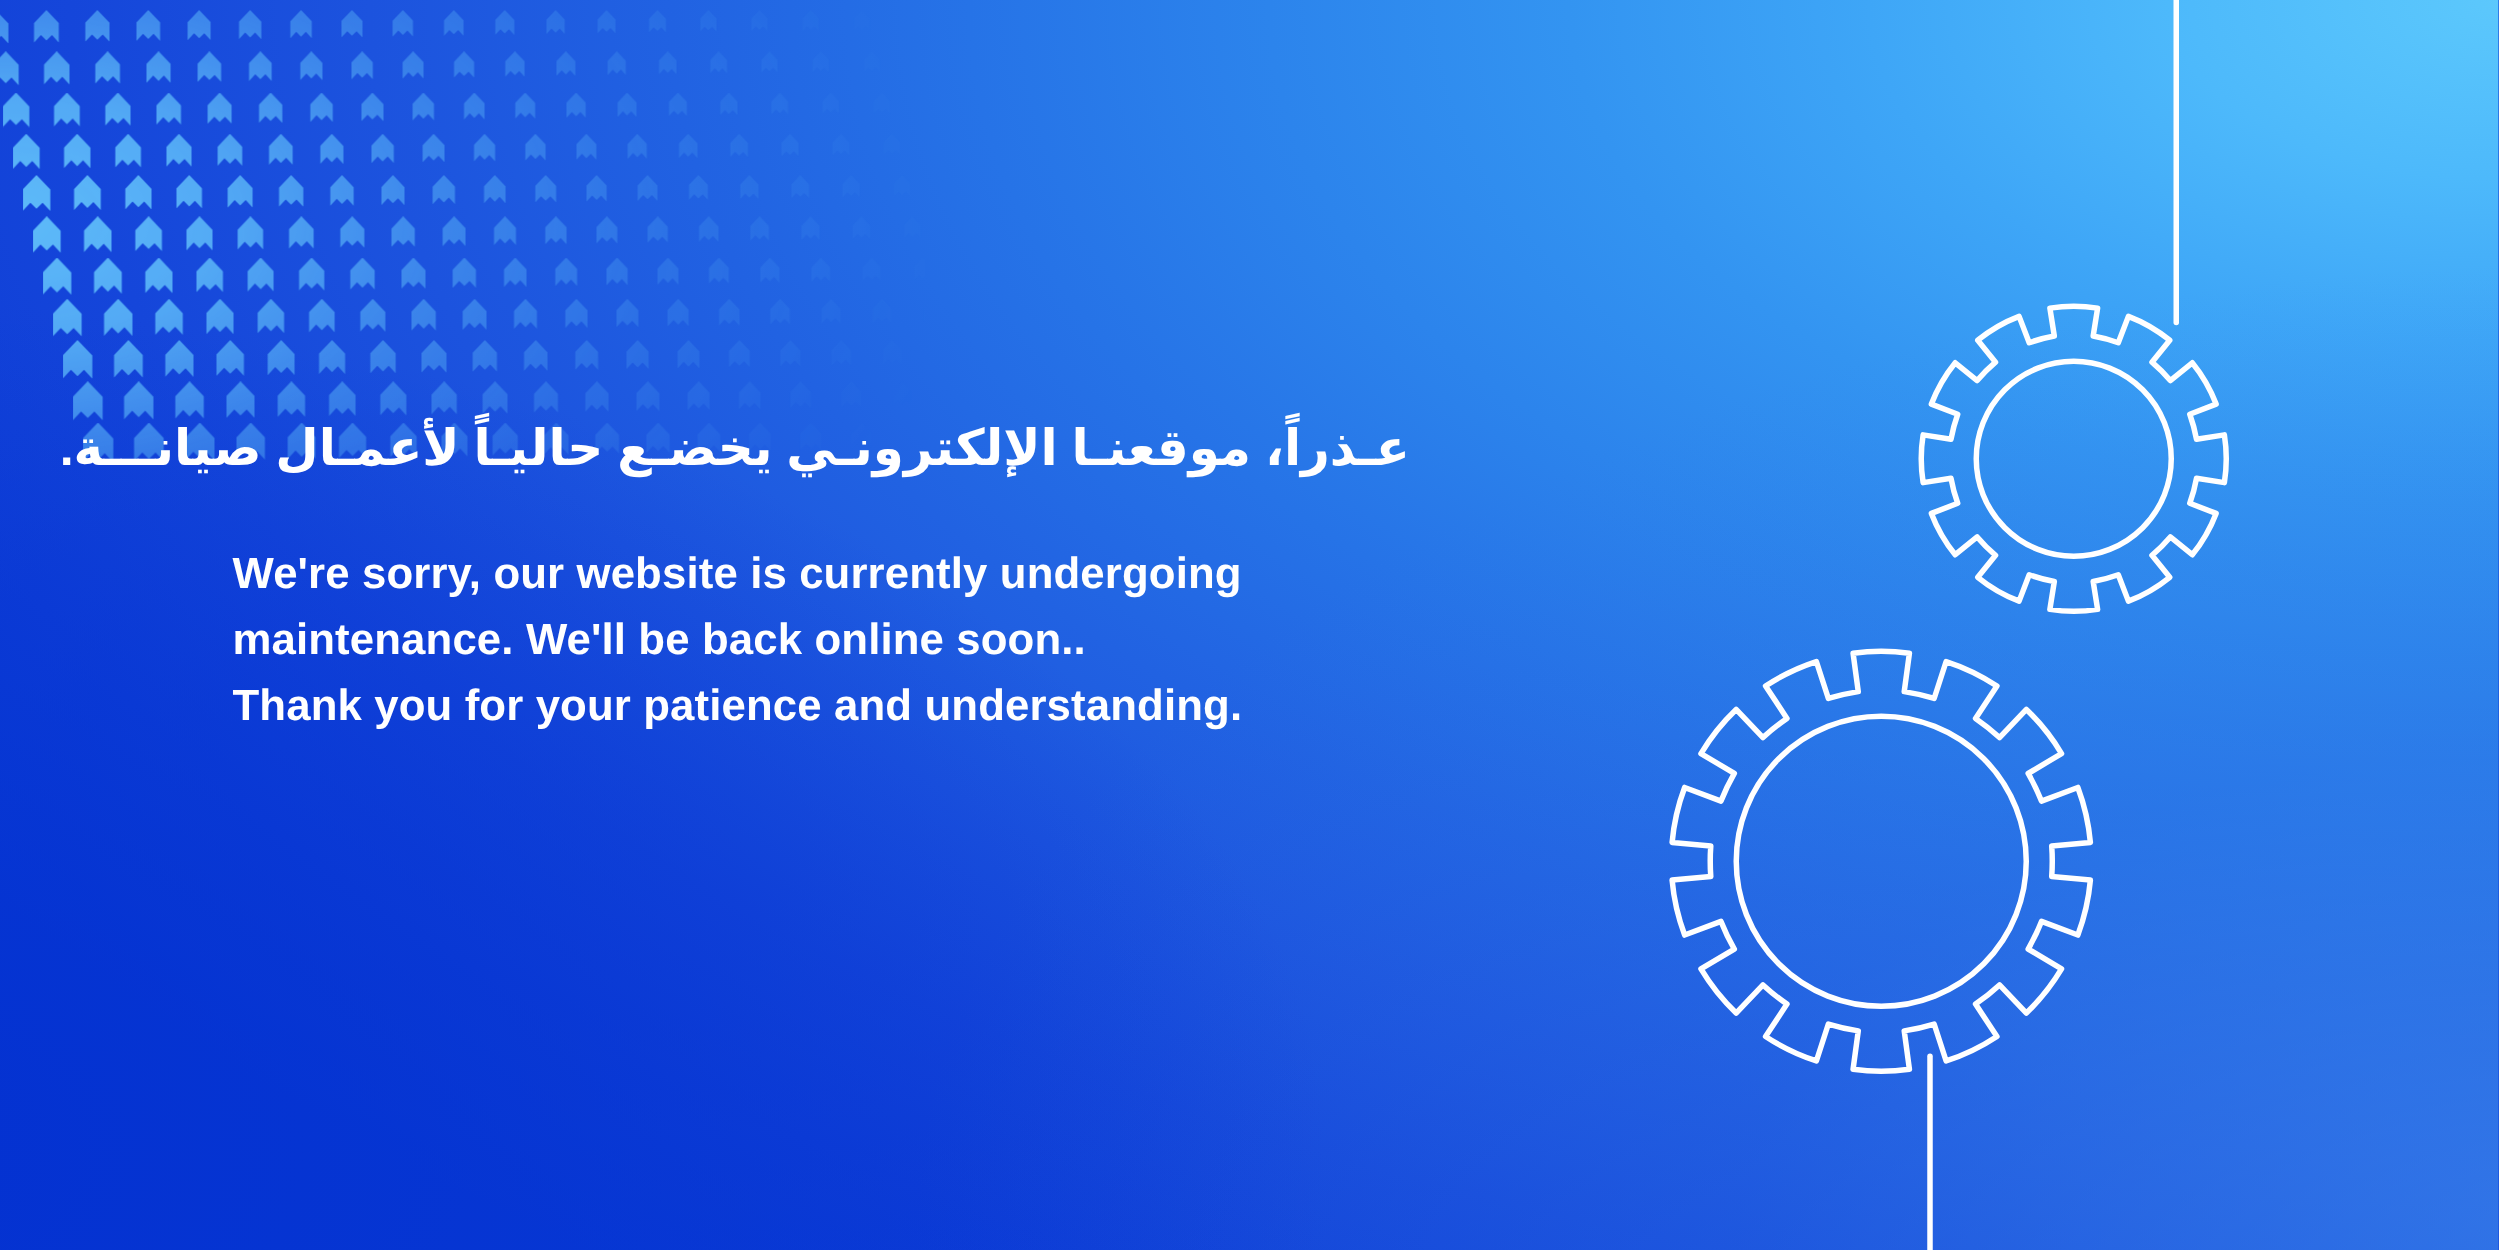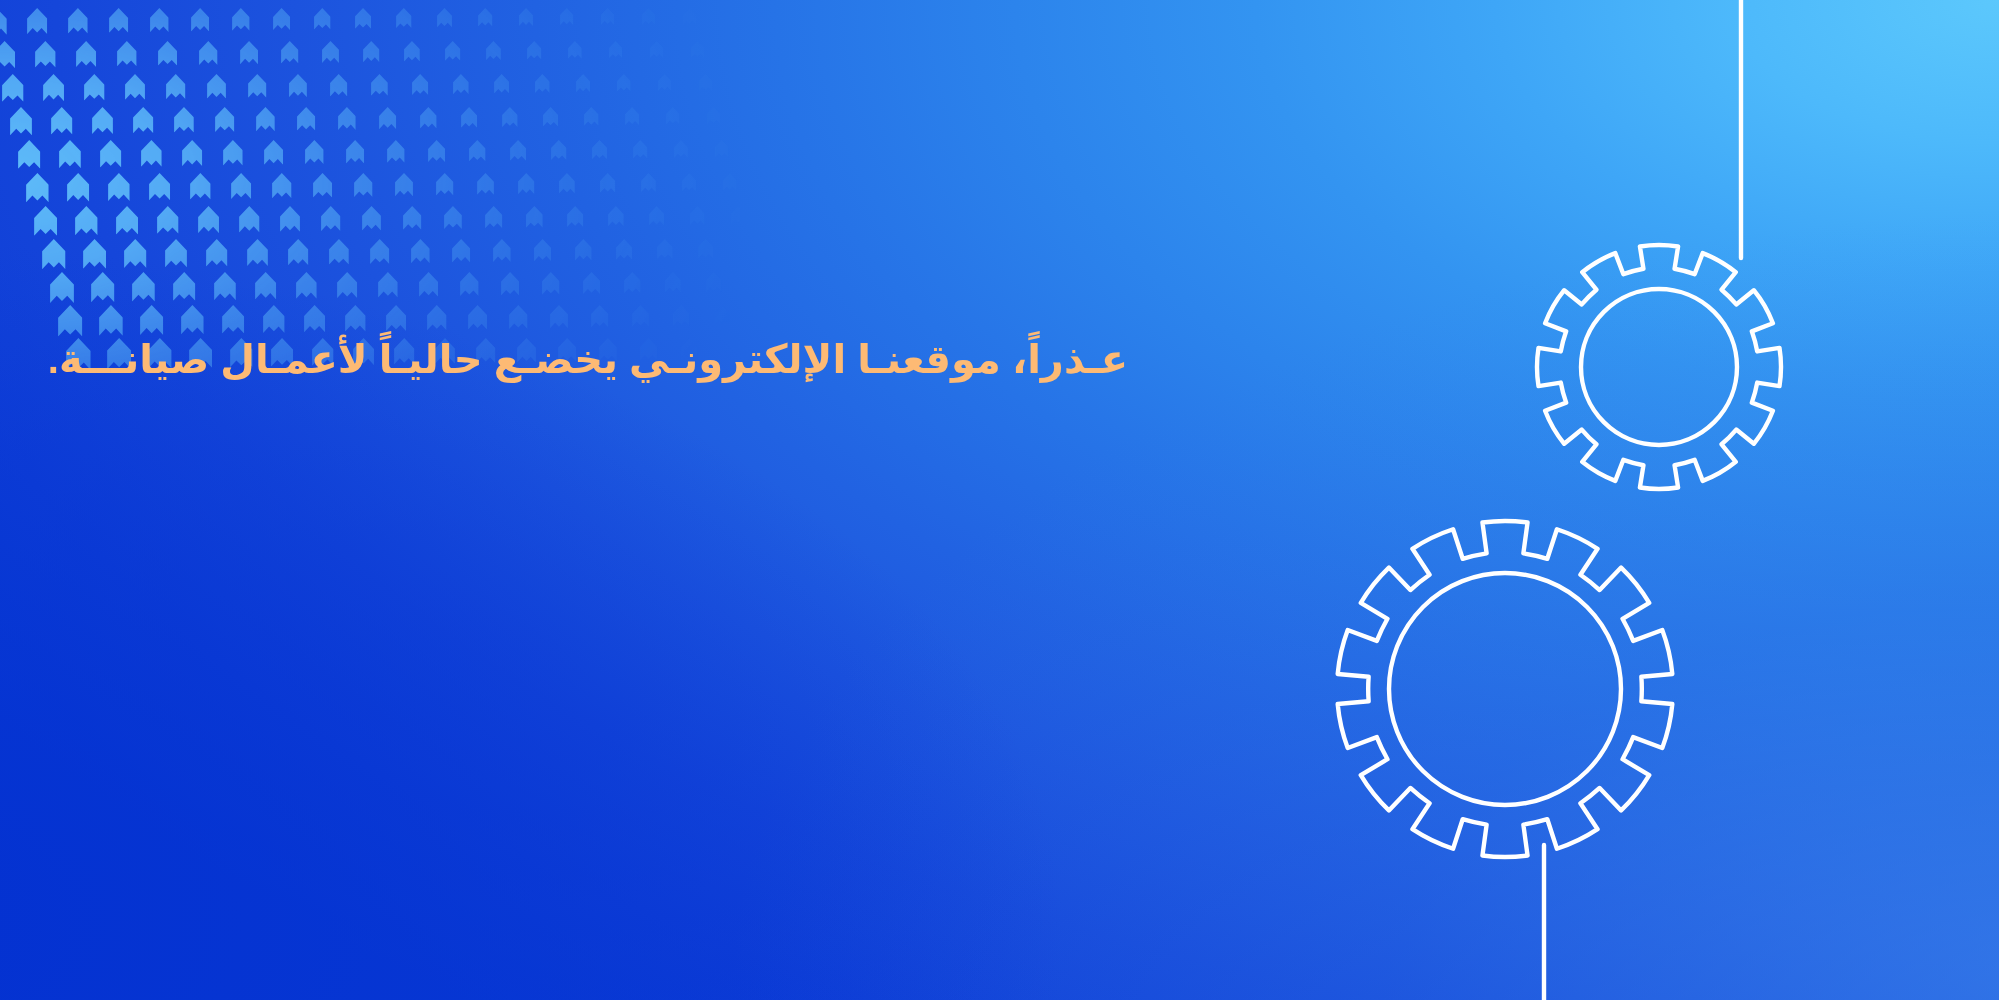--- a/index.html
+++ b/index.html
@@ -86,21 +86,21 @@
     direction: rtl;
     text-align: right;
     color: #ffffff;
   }
   .arabic-line {
     font-size: 40px;
     line-height: 51px;
     font-weight: 600;
     letter-spacing: 0px;
     white-space: nowrap;
-    color: #fdba74;
+    color: #ffffff;
   }
   .english-group {
     direction: ltr;
     text-align: left;
     margin-top: 47px;
     color: #ffffff;
   }
   .english-line {
     font-size: 35px;
     line-height: 53px;
@@ -349,15 +349,20 @@
       <circle id="gear-large-hub" cx="1506" cy="689" r="116"></circle>
     </g>
   </svg>
 
   <div id="message-block">
 
     <div class="arabic-group">
       <div class="arabic-line">عـذراً، موقعنـا الإلكترونـي يخضـع حاليـاً لأعمـال صيانـــة.</div>
     </div>
 
+    <div class="english-group">
+      <div class="english-line">We're sorry, our website is currently undergoing</div>
+      <div class="english-line">maintenance. We'll be back online soon..</div>
+      <div class="english-line">Thank you for your patience and understanding.</div>
+    </div>
 
   </div>
 </div>
 
 </body></html>

